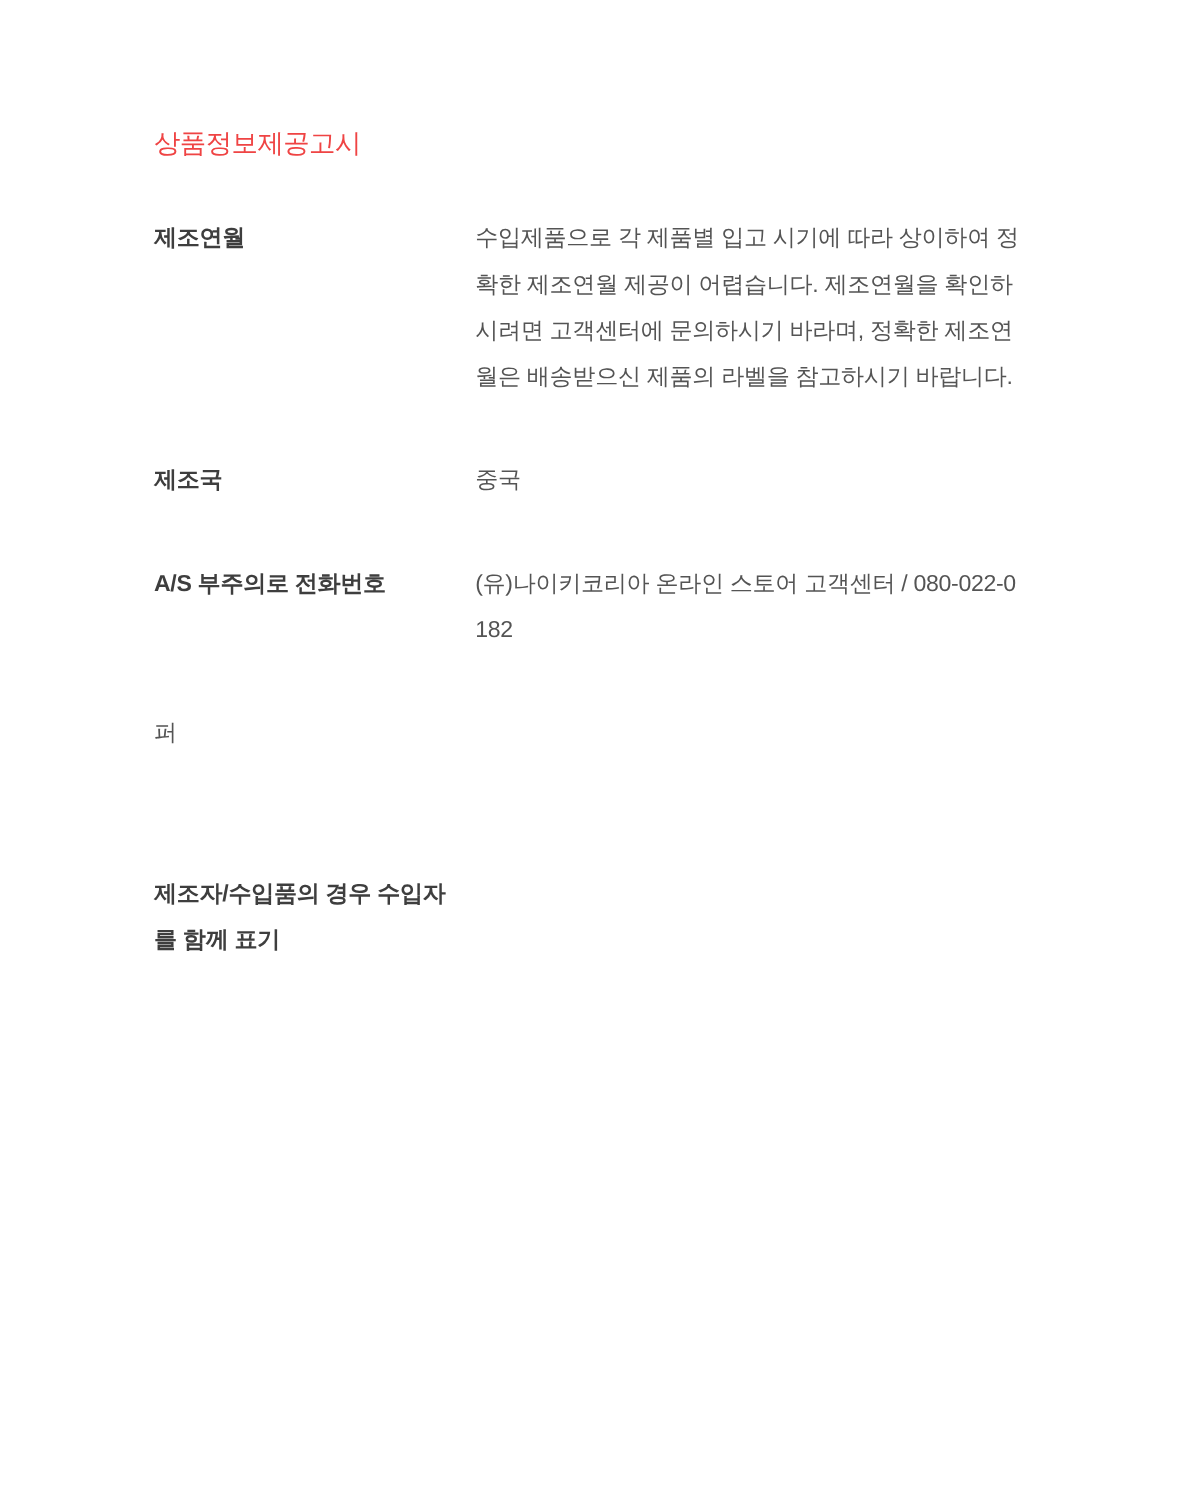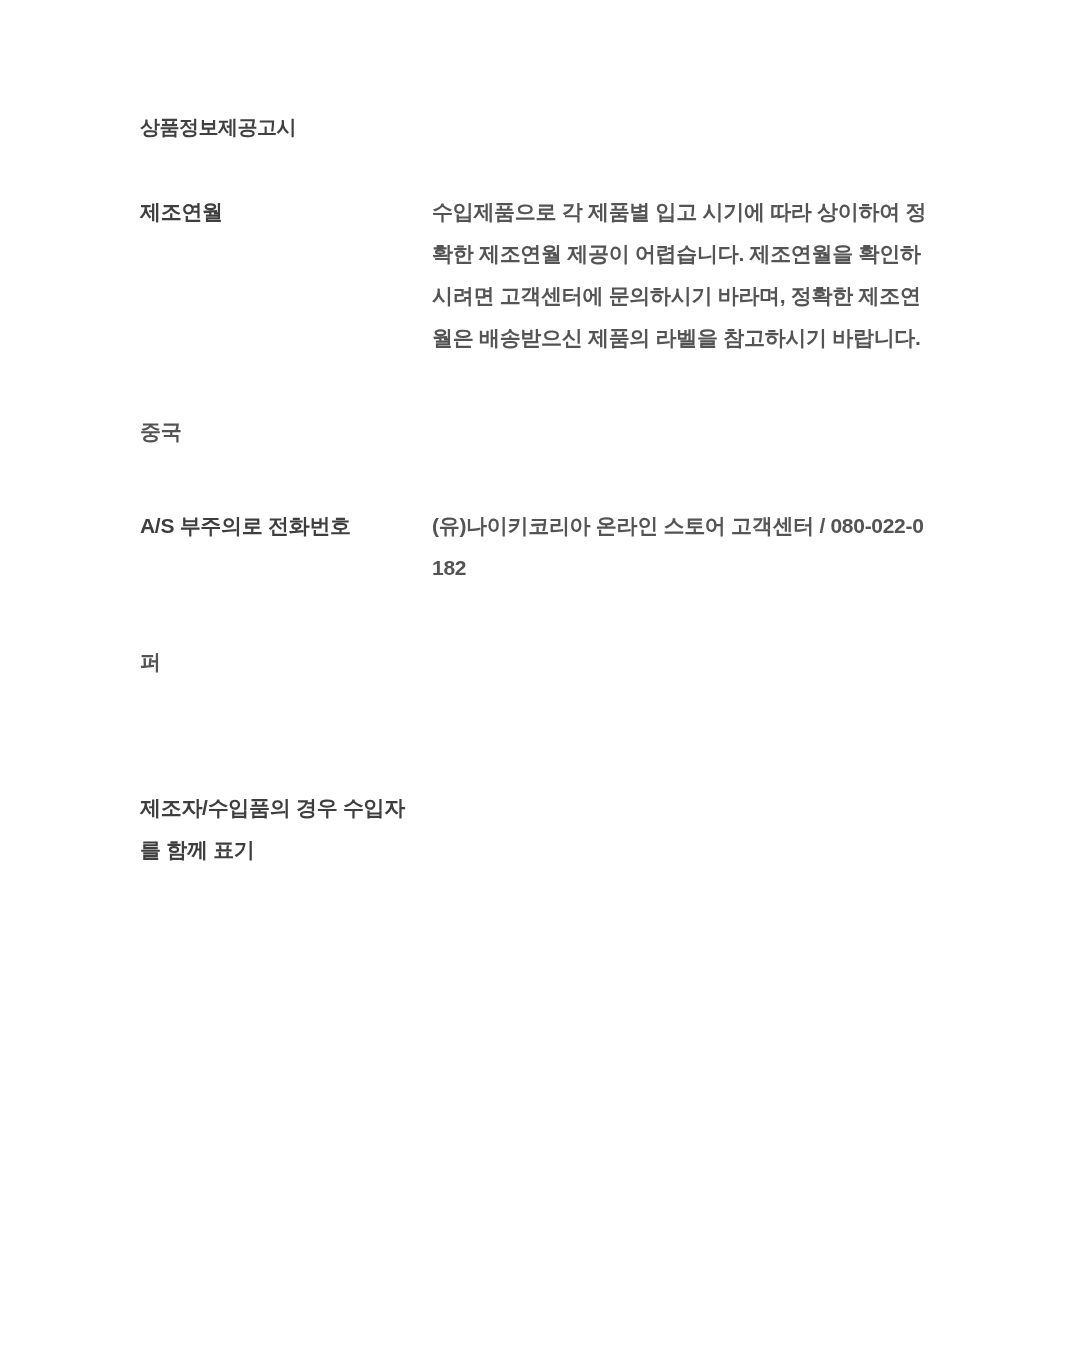--- a/index.html
+++ b/index.html
@@ -7,23 +7,23 @@
     width: 1080px;
     background: #ffffff;
     font-family: "Liberation Sans", "DejaVu Sans", sans-serif;
   }
   body { height: 1350px; overflow: hidden; }
   .page {
     padding: 114px 140px 0 140px;
     width: 1080px;
   }
   .page-title {
-    font-size: 20px;
-    font-weight: 700;
-    color: #404040;
+    font-size: 24px;
+    font-weight: 400;
+    color: #ef4444;
     letter-spacing: -0.5px;
     margin-bottom: 50px;
   }
   .info-table { width: 100%; }
   .info-row {
     display: flex;
     align-items: flex-start;
     margin-bottom: 52px;
   }
   .info-label {
@@ -34,21 +34,21 @@
     color: #3e3e3e;
     line-height: 42px;
     letter-spacing: -0.3px;
     word-break: break-all;
     padding-right: 24px;
   }
   .info-value {
     width: 500px;
     flex: 0 0 500px;
     font-size: 21px;
-    font-weight: 700;
+    font-weight: 400;
     color: #545454;
     line-height: 42px;
     letter-spacing: -0.3px;
     word-break: break-all;
   }
 </style>
 </head>
 <body>
 
 <div class="page">
@@ -56,20 +56,21 @@
   <h1 class="page-title">상품정보제공고시</h1>
 
   <div class="info-table">
 
     <div class="info-row">
       <div class="info-label">제조연월</div>
       <div class="info-value">수입제품으로 각 제품별 입고 시기에 따라 상이하여 정확한 제조연월 제공이 어렵습니다. 제조연월을 확인하시려면 고객센터에 문의하시기 바라며, 정확한 제조연월은 배송받으신 제품의 라벨을 참고하시기 바랍니다.</div>
     </div>
 
     <div class="info-row">
+      <div class="info-label">제조국</div>
       <div class="info-value">중국</div>
     </div>
 
     <div class="info-row">
       <div class="info-label">A/S 부주의로 전화번호</div>
       <div class="info-value">(유)나이키코리아 온라인 스토어 고객센터 / 080-022-0182</div>
     </div>
 
     <div class="info-row">
       <div class="info-value">퍼</div>

